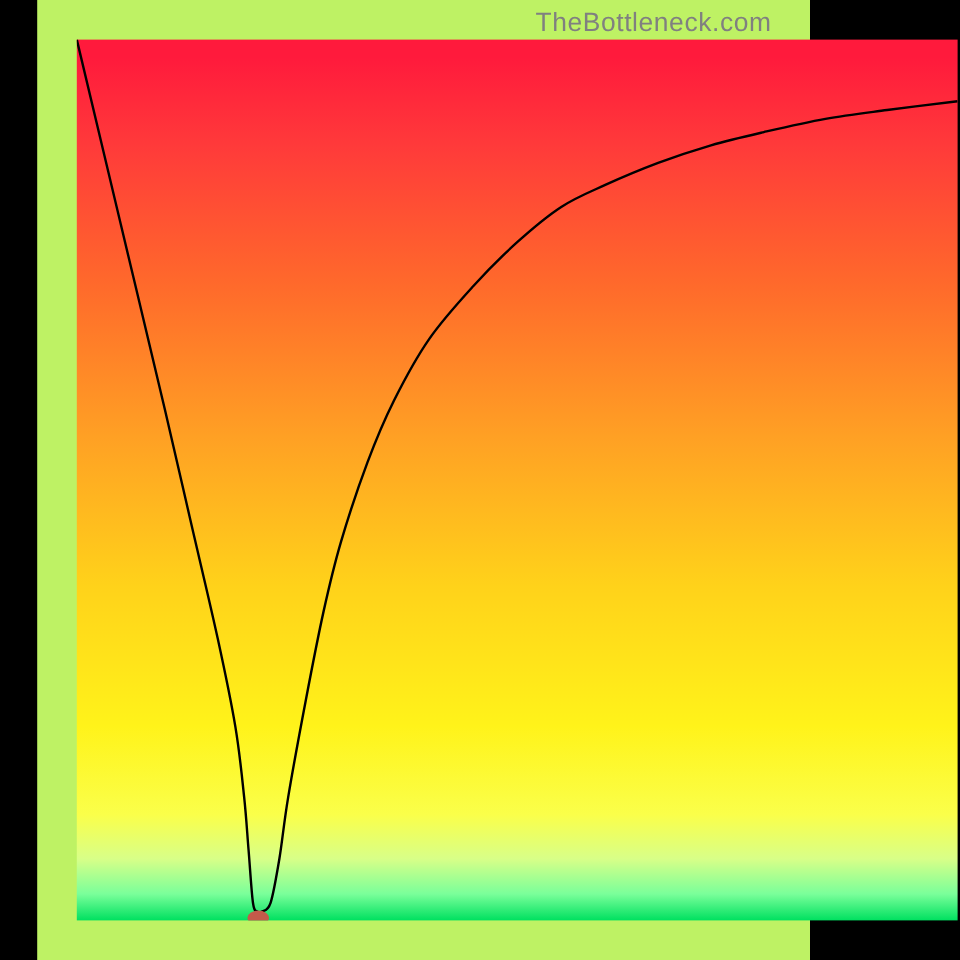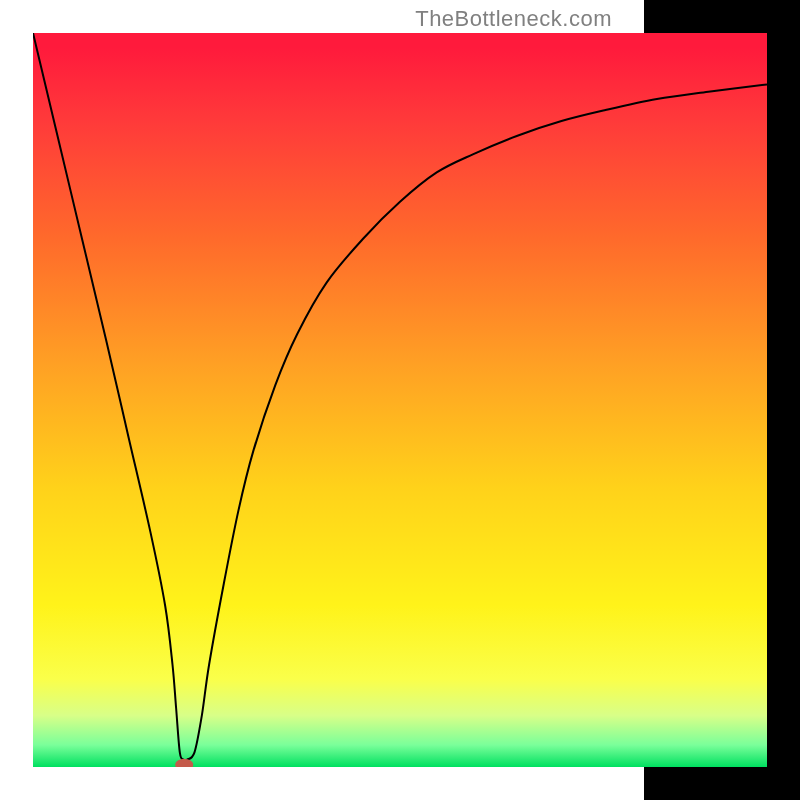--- a/index.html
+++ b/index.html
@@ -7,21 +7,22 @@
     padding: 0;
     width: 800px;
     height: 800px;
     background: #000;
     overflow: hidden;
   }
   .frame {
     position: relative;
     width: 644px;
     height: 800px;
-    background: #ffffff;
+    background: #bef264;
+    margin-left: 31px;
   }
   .plot-bg {
     position: absolute;
     left: 33px;
     top: 33px;
     width: 734px;
     height: 734px;
     background: linear-gradient(to bottom,
       #ff1a3c 0%,
       #ff1a3c 2%,

